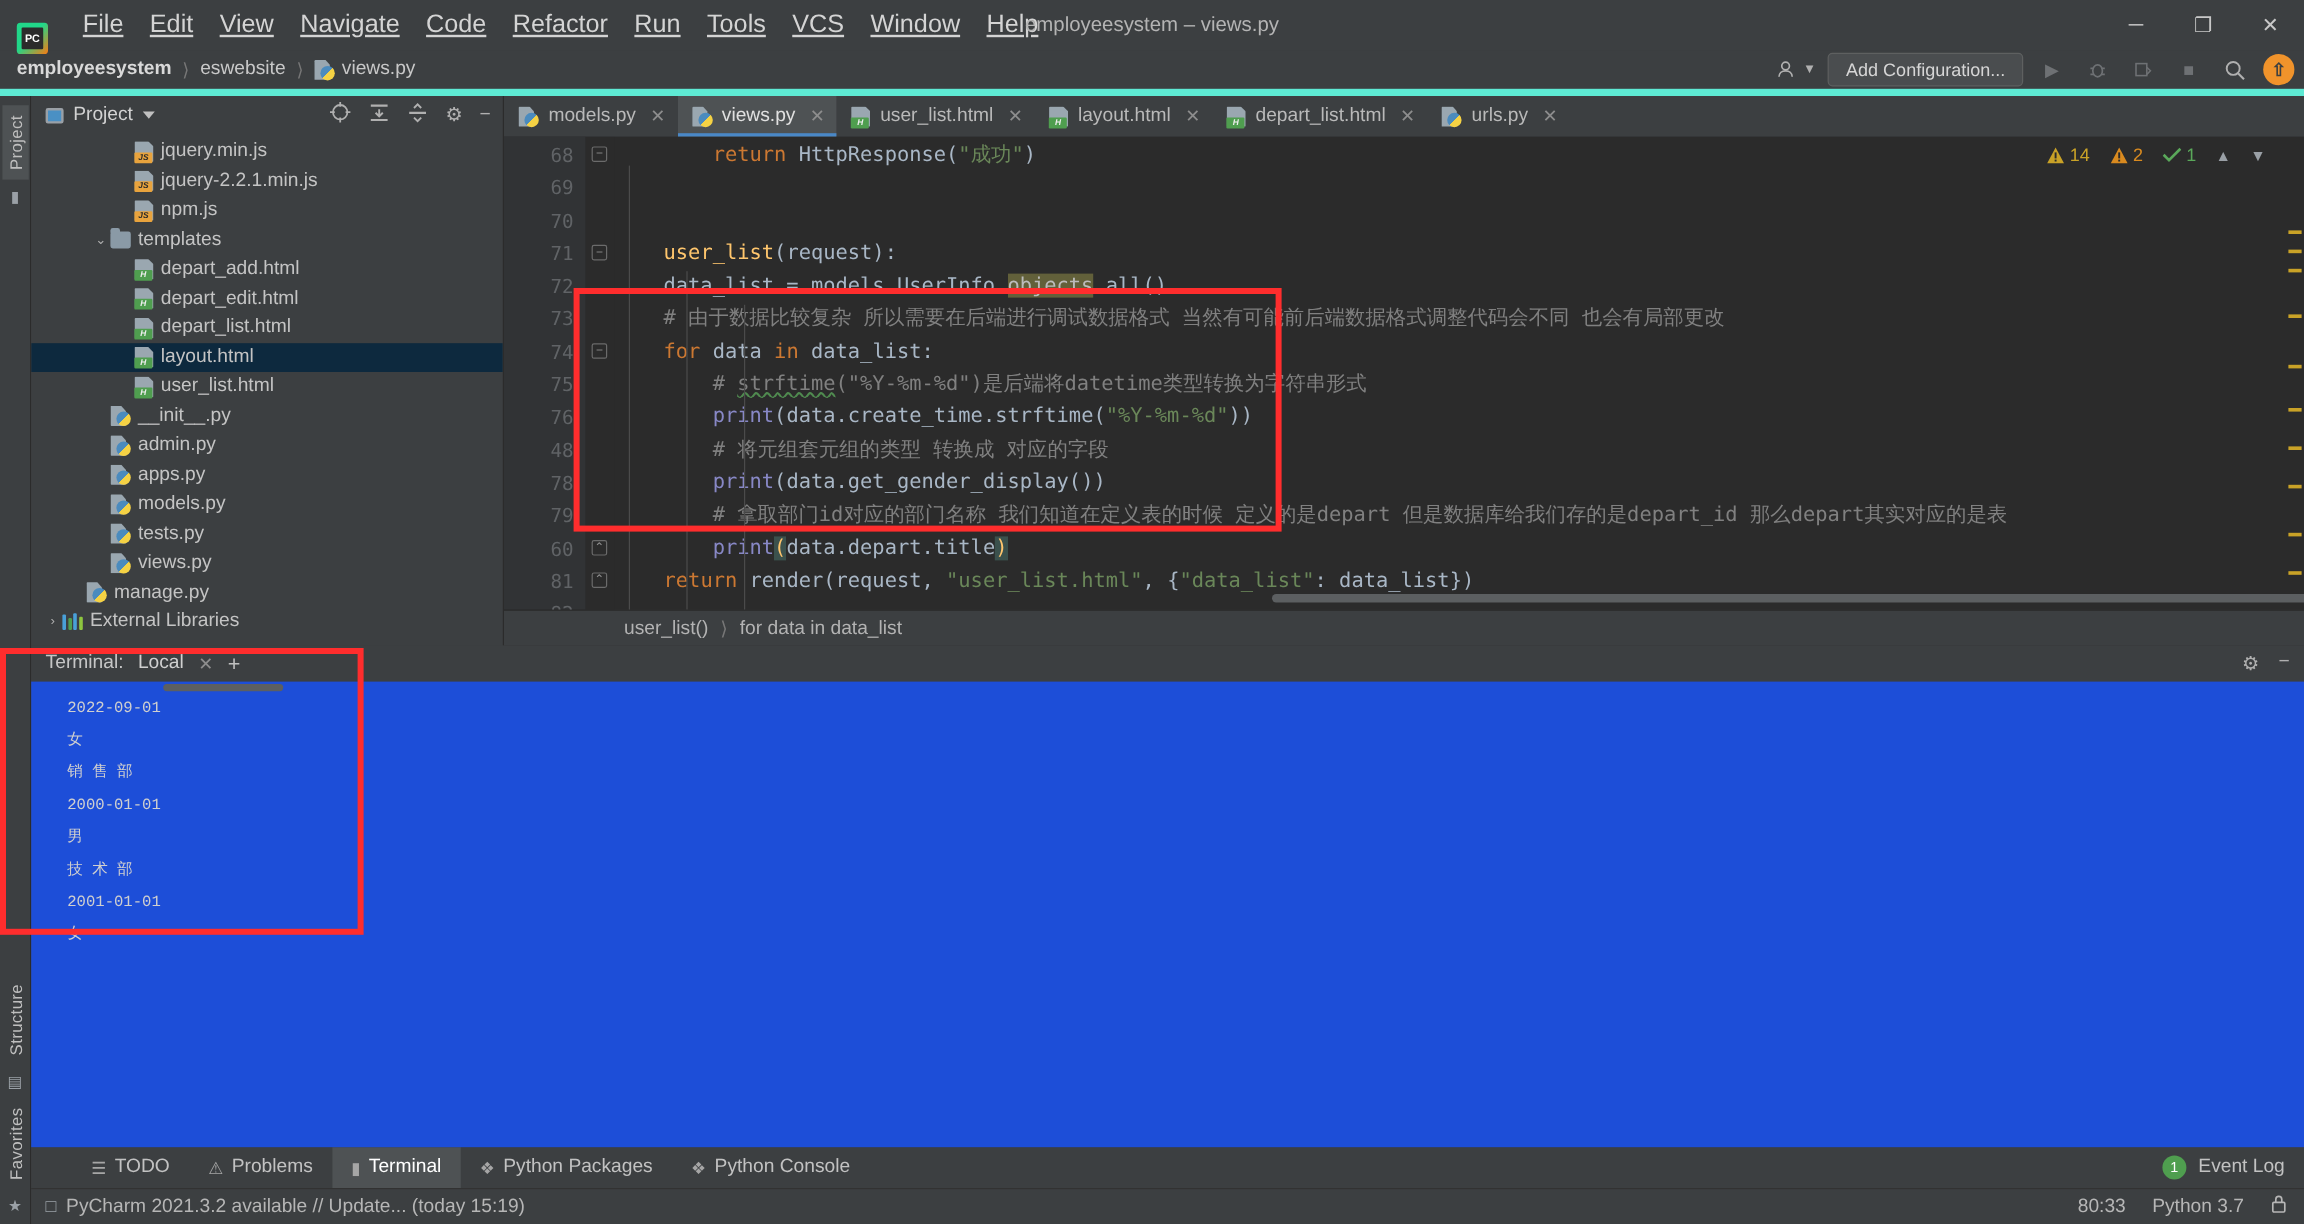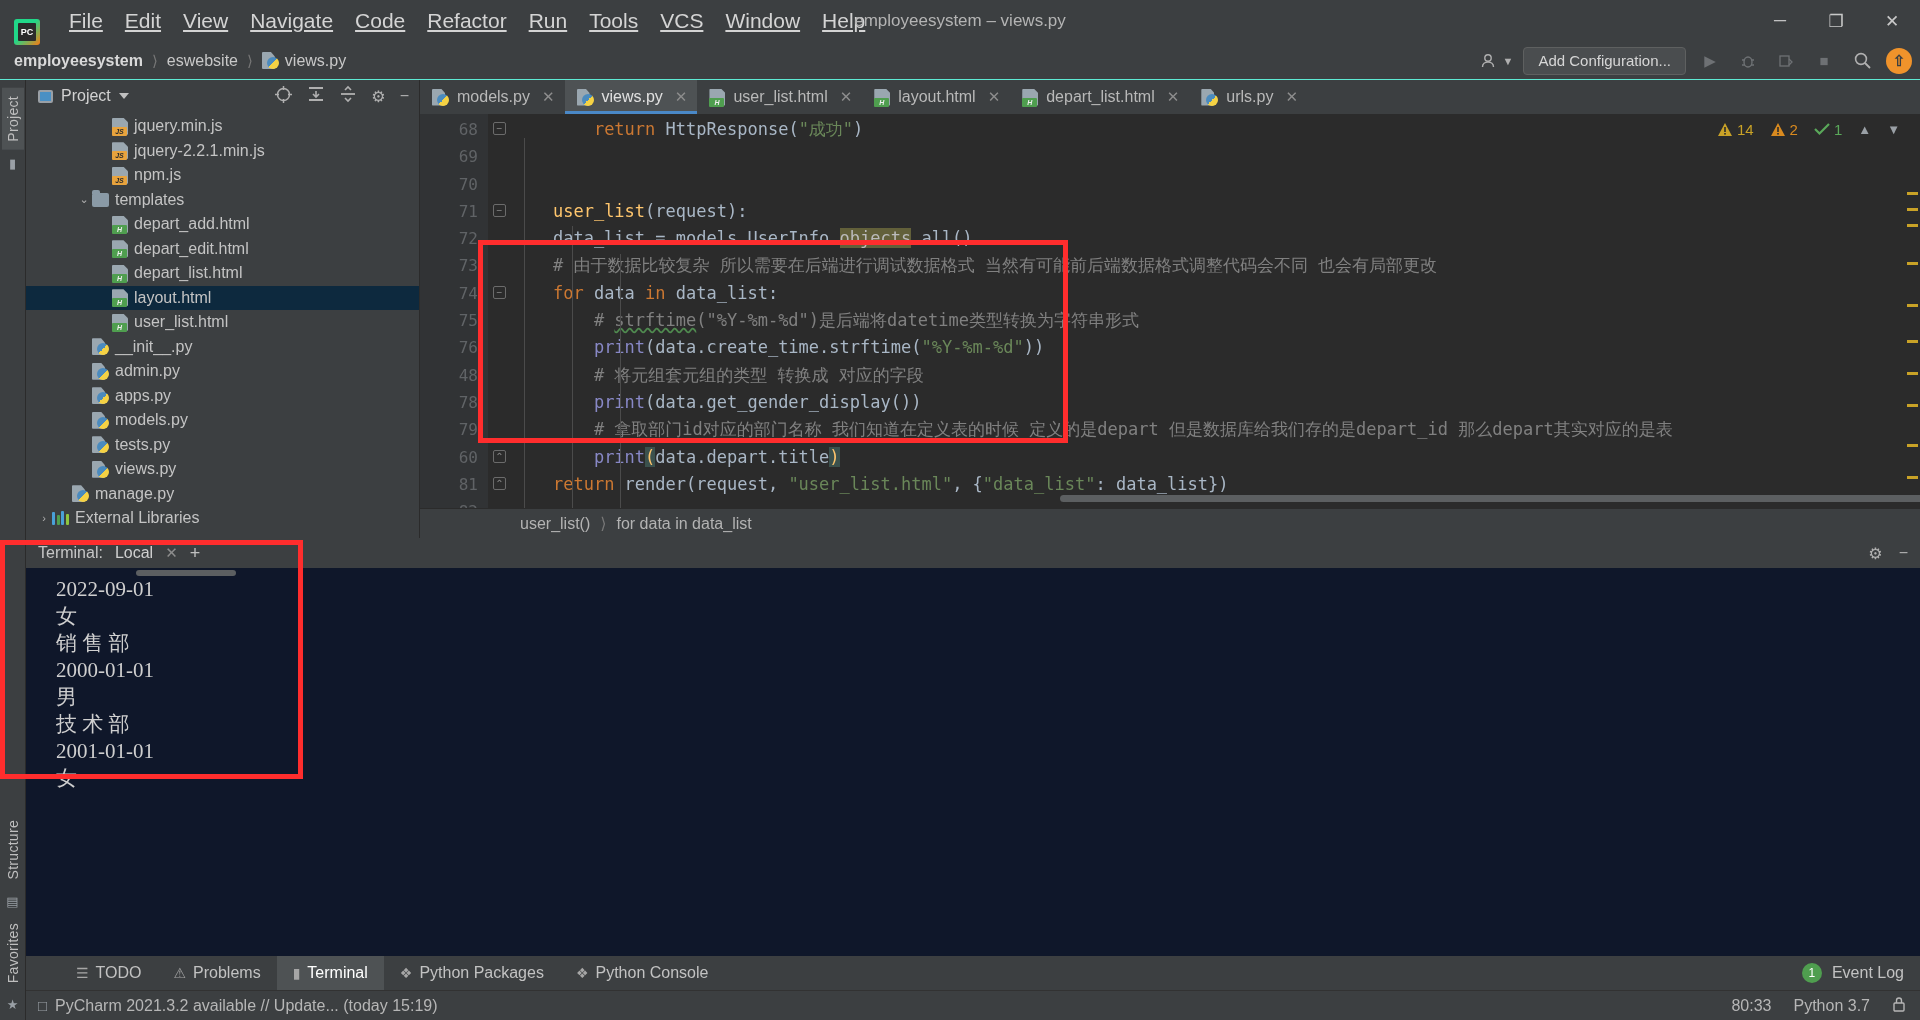--- a/index.html
+++ b/index.html
@@ -38,21 +38,21 @@
     position: absolute; left: 0; right: 0; text-align: center;
     font-size: 17px; color: #b4b4b4; pointer-events: none;
   }
   .win-ctrls { position: absolute; right: 0; top: 0; height: 42px; display: flex; align-items: center; }
   .win-btn { width: 56px; height: 42px; display:flex; align-items:center; justify-content:center;
              font-size: 17px; color: #c8c8c8; }
 
   
   .navbar {
     height: 38px; background: #3c3f41; display: flex; align-items: center;
-    padding: 0 8px 0 14px; flex: 0 0 38px; border-bottom: 1px solid #5eead4; justify-content: center;
+    padding: 0 8px 0 14px; flex: 0 0 38px; border-bottom: 6px solid #5eead4; justify-content: center;
   }
   .crumb { display: flex; align-items: center; font-size: 16px; color: #c8c8c8; }
   .crumb .sep { color: #777; margin: 0 9px; font-size: 15px; }
   .crumb .b1 { font-weight: bold; color: #d9d9d9; }
   .nav-right { margin-left: auto; display: flex; align-items: center; gap: 10px; }
   .icon-btn { width: 28px; height: 26px; display:flex; align-items:center; justify-content:center;
               color:#b0b0b0; font-size: 15px; border-radius: 3px; }
   .icon-btn.dim { color:#6e7174; }
   .add-config {
     height: 28px; border: 1px solid #5e6060; border-radius: 4px; background: #4a4d4f;
@@ -151,21 +151,21 @@
   }
   .etab.active { background: #4e5254; color: #e0e0e0; }
   .etab.active::after {
     content:""; position:absolute; left:0; right:0; bottom:0; height:3px; background:#4a88c7;
   }
   .etab .x { color:#8d8d8d; font-size:15px; margin-left:4px; }
 
   .codearea { flex: 1 1 auto; position: relative; overflow: hidden; background:#2b2b2b; }
   .inspect-bar {
     position:absolute; right: 0; top: 0; height: 30px; display:flex; align-items:center;
-    gap: 16px; padding-right: 20px; font-size: 15px; z-index: 6;
+    gap: 16px; padding-right: 32px; font-size: 15px; z-index: 6;
   }
   .warn { color:#c9a227; display:flex; align-items:center; gap:4px; }
   .err  { color:#d98a1f; display:flex; align-items:center; gap:4px; }
   .ok   { color:#5aa85a; display:flex; align-items:center; gap:4px; }
   .chev { color:#9aa0a6; font-size:13px; }
 
   .gutter {
     position: absolute; left: 0; top: 0; bottom: 0; width: 68px;
     background: #313335; color:#606366; font-family:"DejaVu Sans Mono", monospace;
     font-size: 16px; text-align: right; padding-top: 2px;
@@ -210,22 +210,22 @@
 
   
   .lower { flex: 1 1 auto; display: flex; flex-direction: column; min-height: 0; background:#3c3f41; }
   .term-head {
     height: 30px; display:flex; align-items:center; gap: 12px; padding: 0 12px;
     font-size: 16px; color:#c6c6c6; flex: 0 0 30px;
   }
   .term-head .hactions { margin-left:auto; display:flex; gap: 16px; color:#b0b0b0; }
   .term-local { color:#d0d0d0; }
   .term-body {
-    flex: 1 1 auto; background:#0f172a; color:#cfcfcf;
-    font-family: Liberation Serif, serif; font-size: 21px;
+    flex: 1 1 auto; background:#1d4ed8; color:#cfcfcf;
+    font-family: Liberation Mono, monospace; font-size: 13px;
     padding: 8px 0 0 30px; position:relative; overflow:hidden; min-height:0;
   }
   .term-line { height: 27px; line-height: 27px; }
   .term-scroll {
     position:absolute; left: 110px; top: 2px; width: 100px; height: 6px;
     background:#5c5f61; border-radius:3px;
   }
 
   
   .statustabs {

